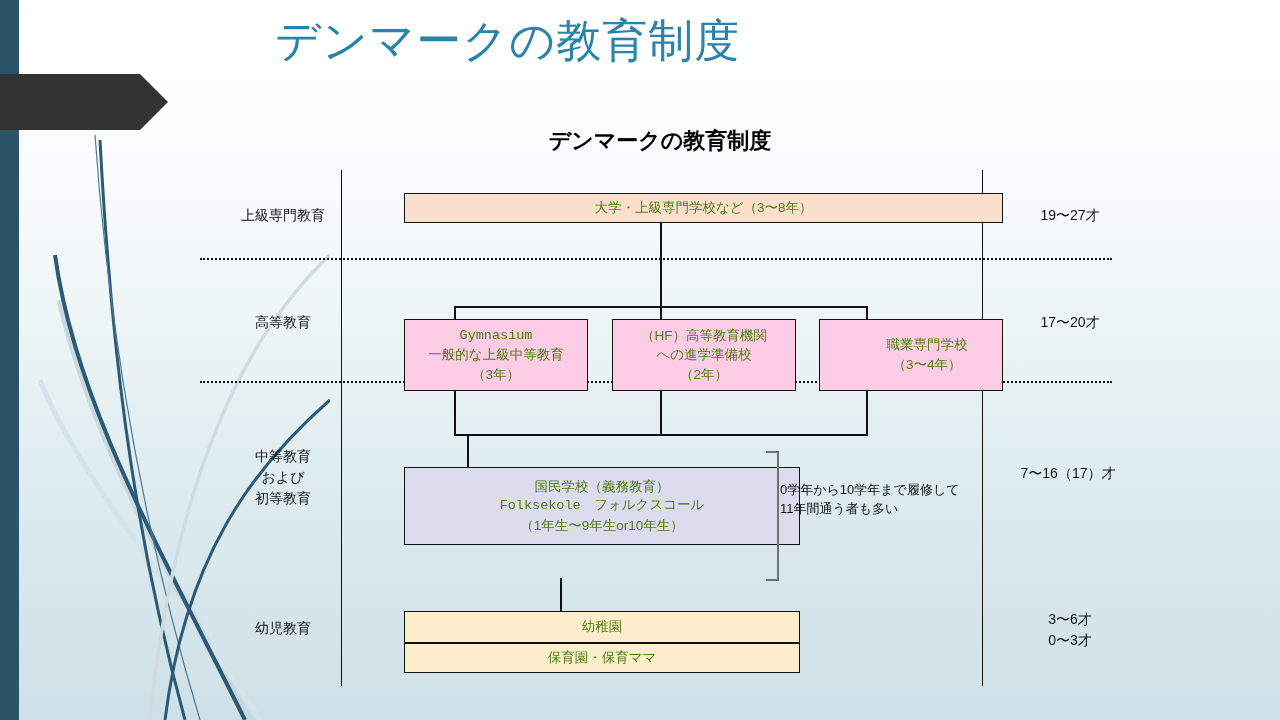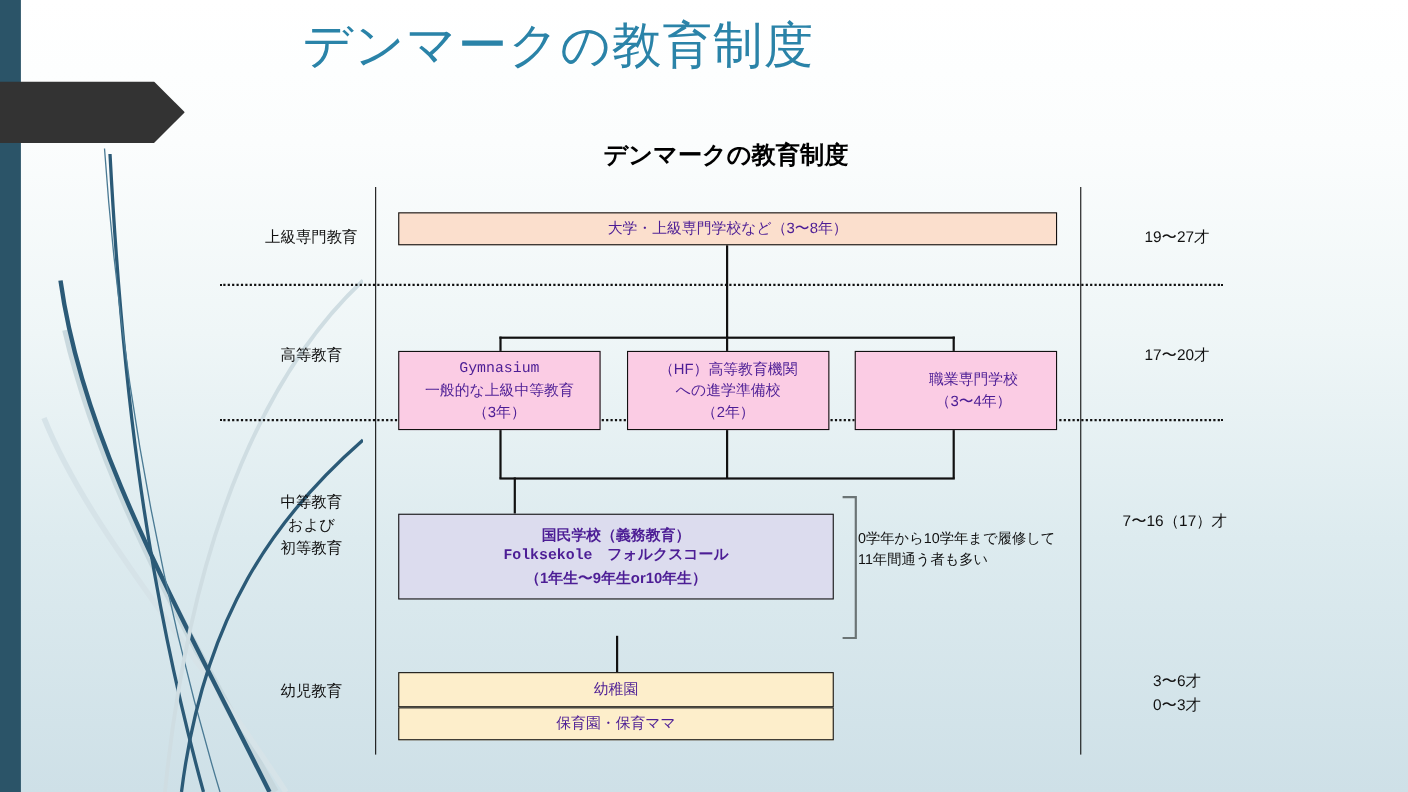--- a/index.html
+++ b/index.html
@@ -35,22 +35,23 @@
   }
   .axis-v{
     position:absolute;width:0;border-left:1.6px solid #111;
   }
   .divider{
     position:absolute;height:0;border-top:2px dotted #111;
   }
   .box{
     position:absolute;border:1.3px solid #111;
     display:flex;align-items:center;justify-content:center;
-    text-align:center;font-size:13.5px;color:#4c1d95;line-height:1.45;
+    text-align:center;font-size:13.5px;color:#4d7c0f;line-height:1.45;
     box-sizing:border-box;
+    margin-left:42px;
   }
   .box-uni{background:#fbdfcd;}
   .box-pink{background:#fbcce4;}
   .box-purple{background:#dcdcee;}
   .box-yellow{background:#fdeecb;}
   .box-dotted{
     position:absolute;border:1.6px dotted #111;background:transparent;
     display:flex;align-items:center;justify-content:center;
     font-size:13.5px;color:#111;box-sizing:border-box;
   }
@@ -134,21 +135,21 @@
     </div>
   </div>
 
   <div class="box box-pink" style="left:777px;top:319px;width:184px;height:72px;padding-left:32px;">
     <div>
       <div>職業専門学校</div>
       <div>（3〜4年）</div>
     </div>
   </div>
 
-  <div class="box box-purple" style="left:362px;top:467px;width:396px;height:78px;font-weight:bold;">
+  <div class="box box-purple" style="left:362px;top:467px;width:396px;height:78px;">
     <div>
       <div>国民学校（義務教育）</div>
       <div class="mono">Folksekole　フォルクスコール</div>
       <div>（1年生〜9年生or10年生）</div>
     </div>
   </div>
 
 
   <div class="box box-yellow" style="left:362px;top:611px;width:396px;height:32px;font-family:Liberation Serif, serif;">
     <span>幼稚園</span>

